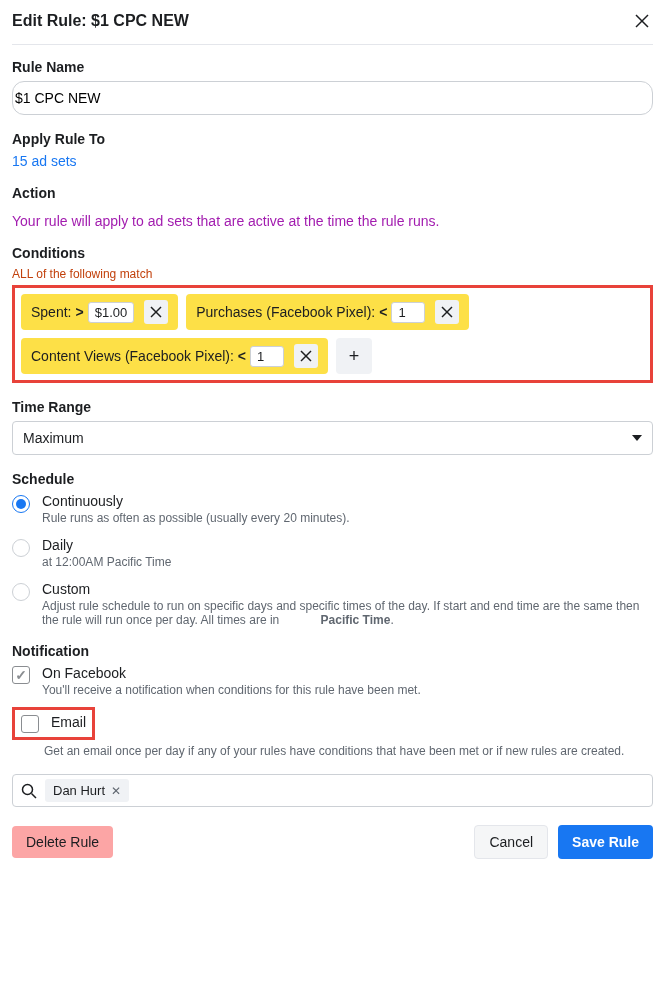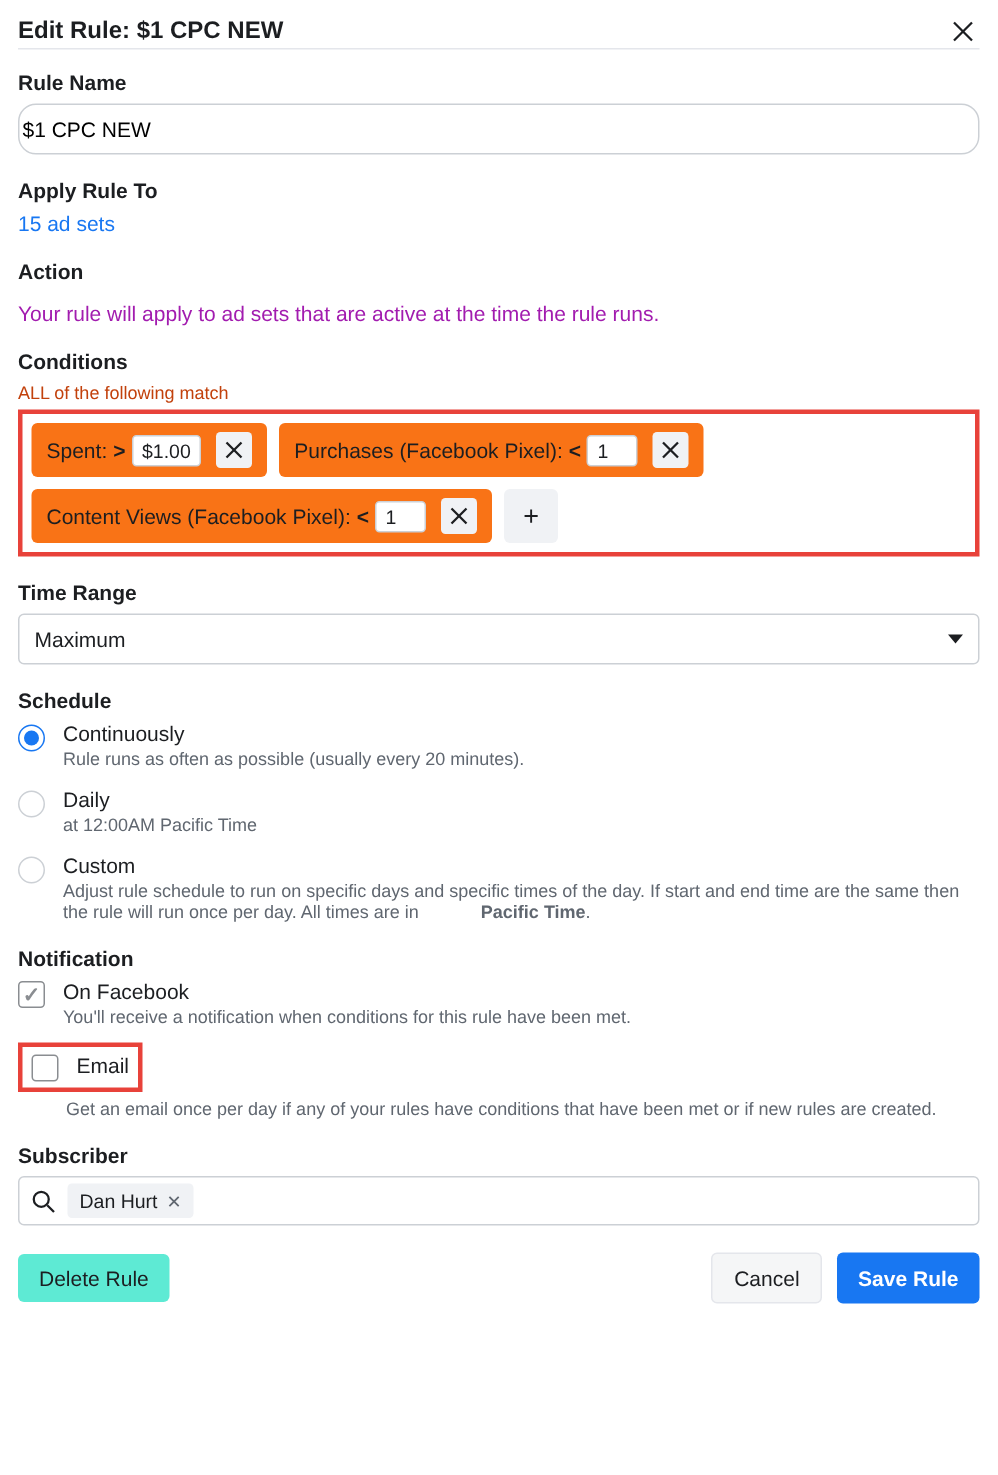--- a/index.html
+++ b/index.html
@@ -1,30 +1,30 @@
 <!DOCTYPE html>
 <html><head>
 <meta charset="utf-8">
 <style>
 * { box-sizing: border-box; margin: 0; padding: 0; }
 body { font-family: -apple-system, BlinkMacSystemFont, "Segoe UI", Helvetica, Arial, sans-serif; font-size: 14px; color: #1c1e21; background: #fff; width: 665px; }
 .dialog { padding: 10px 12px 12px 12px; }
-.header { display: flex; justify-content: space-between; align-items: center; border-bottom: 1px solid #e4e6eb; margin-bottom: 14px; }
+.header { display: flex; justify-content: space-between; align-items: center; padding-bottom: 12px; border-bottom: 1px solid #e4e6eb; margin-bottom: 14px; }
 .header h1 { font-size: 16px; font-weight: 600; }
 .close-x { width: 22px; height: 22px; display: flex; align-items: center; justify-content: center; cursor: pointer; color: #1c1e21; }
 .section { margin-bottom: 16px; }
 .label { font-size: 14px; font-weight: 600; margin-bottom: 6px; display: block; }
 .sublabel { font-size: 12px; color: #c2410c; margin-bottom: 4px; }
 .text-input { width: 100%; padding: 8px 2px; border: 1px solid #ccd0d5; border-radius: 12px; font-size: 14px; }
 .link { color: #1877f2; font-size: 14px; cursor: pointer; }
 .select { width: 100%; display: flex; justify-content: space-between; align-items: center; padding: 8px 10px; border: 1px solid #ccd0d5; border-radius: 4px; font-size: 14px; cursor: pointer; }
 .caret-down { width: 0; height: 0; border-left: 5px solid transparent; border-right: 5px solid transparent; border-top: 6px solid #1c1e21; }
 .help-text { font-size: 14px; color: #a21caf; margin-top: 12px; }
 .conditions-box { border: 3px solid #e8423a; padding: 6px; display: flex; flex-wrap: wrap; gap: 8px; }
-.chip { display: flex; align-items: center; background: #f97316; border-radius: 4px; padding: 6px 10px; font-size: 14px; gap: 4px; }
+.chip { display: flex; align-items: center; background: #fde047; border-radius: 4px; padding: 6px 10px; font-size: 14px; gap: 4px; }
 .chip .op { font-weight: 600; }
 .chip-input { background: #fff; border: 1px solid #ccd0d5; border-radius: 3px; padding: 2px 6px; min-width: 34px; text-align: left; font-size: 13px; }
 .chip-remove { margin-left: 6px; width: 24px; height: 24px; display: flex; align-items: center; justify-content: center; background: #f0f2f5; border-radius: 3px; cursor: pointer; }
 .add-chip { width: 36px; height: 36px; display: flex; align-items: center; justify-content: center; background: #f0f2f5; border-radius: 4px; cursor: pointer; font-size: 18px; }
 .radio-row { display: flex; align-items: flex-start; gap: 12px; margin-bottom: 12px; }
 .radio { width: 18px; height: 18px; border: 1px solid #ccd0d5; border-radius: 50%; margin-top: 2px; flex-shrink: 0; position: relative; cursor: pointer; }
 .radio.checked { border-color: #1877f2; }
 .radio.checked::after { content: ""; position: absolute; top: 3px; left: 3px; width: 10px; height: 10px; background: #1877f2; border-radius: 50%; }
 .radio-label { font-size: 14px; }
 .radio-desc { font-size: 12px; color: #606770; margin-top: 2px; }
@@ -32,21 +32,21 @@
 .check-row { display: flex; align-items: flex-start; gap: 12px; margin-bottom: 10px; }
 .checkbox { width: 18px; height: 18px; border: 1px solid #8a8d91; border-radius: 3px; margin-top: 1px; flex-shrink: 0; cursor: pointer; position: relative; display: flex; align-items: center; justify-content: center; background: #fff; }
 .checkbox.checked::after { content: "✓"; font-size: 14px; color: #8a8d91; font-weight: 600; }
 .highlight-email { border: 3px solid #e8423a; padding: 4px 6px; margin-bottom: 2px; display: inline-flex; align-items: flex-start; gap: 12px; }
 .subscriber-box { display: flex; align-items: center; border: 1px solid #ccd0d5; border-radius: 4px; padding: 4px 8px; gap: 8px; }
 .search-icon { width: 16px; height: 16px; }
 .token { display: inline-flex; align-items: center; background: #f0f2f5; border-radius: 3px; padding: 4px 8px; font-size: 13px; gap: 6px; }
 .token-x { font-size: 12px; color: #606770; cursor: pointer; }
 .footer { display: flex; justify-content: space-between; align-items: center; margin-top: 18px; }
 .btn { padding: 8px 14px; border-radius: 4px; font-size: 14px; cursor: pointer; border: none; }
-.btn-secondary { background: #5eead4; color: #1c1e21; }
+.btn-secondary { background: #fca5a5; color: #1c1e21; }
 .btn-cancel { background: #f5f6f7; color: #1c1e21; border: 1px solid #e4e6eb; }
 .btn-primary { background: #1877f2; color: #fff; font-weight: 600; }
 .footer-right { display: flex; gap: 10px; }
 .x-svg { width: 14px; height: 14px; }
 </style>
 </head>
 <body>
 
 <div class="dialog">
   <div class="header">
@@ -167,21 +167,20 @@
     <div>
       <div class="highlight-email">
         <div class="checkbox"></div>
         <div class="radio-label">Email</div>
       </div>
       <div class="radio-desc" style="margin-left:32px;">Get an email once per day if any of your rules have conditions that have been met or if new rules are created.</div>
     </div>
   </div>
 
   <div class="section">
-    <span class="label">Subscriber</span>
     <div class="subscriber-box">
       <svg class="search-icon" viewBox="0 0 16 16">
           <circle cx="6.5" cy="6.5" r="5" fill="none" stroke="#1c1e21" stroke-width="1.5"></circle>
           <line x1="10.5" y1="10.5" x2="15" y2="15" stroke="#1c1e21" stroke-width="1.5"></line>
         </svg>
       <span class="token">
         <span>Dan Hurt</span>
         <span class="token-x">✕</span>
       </span>
     </div>

